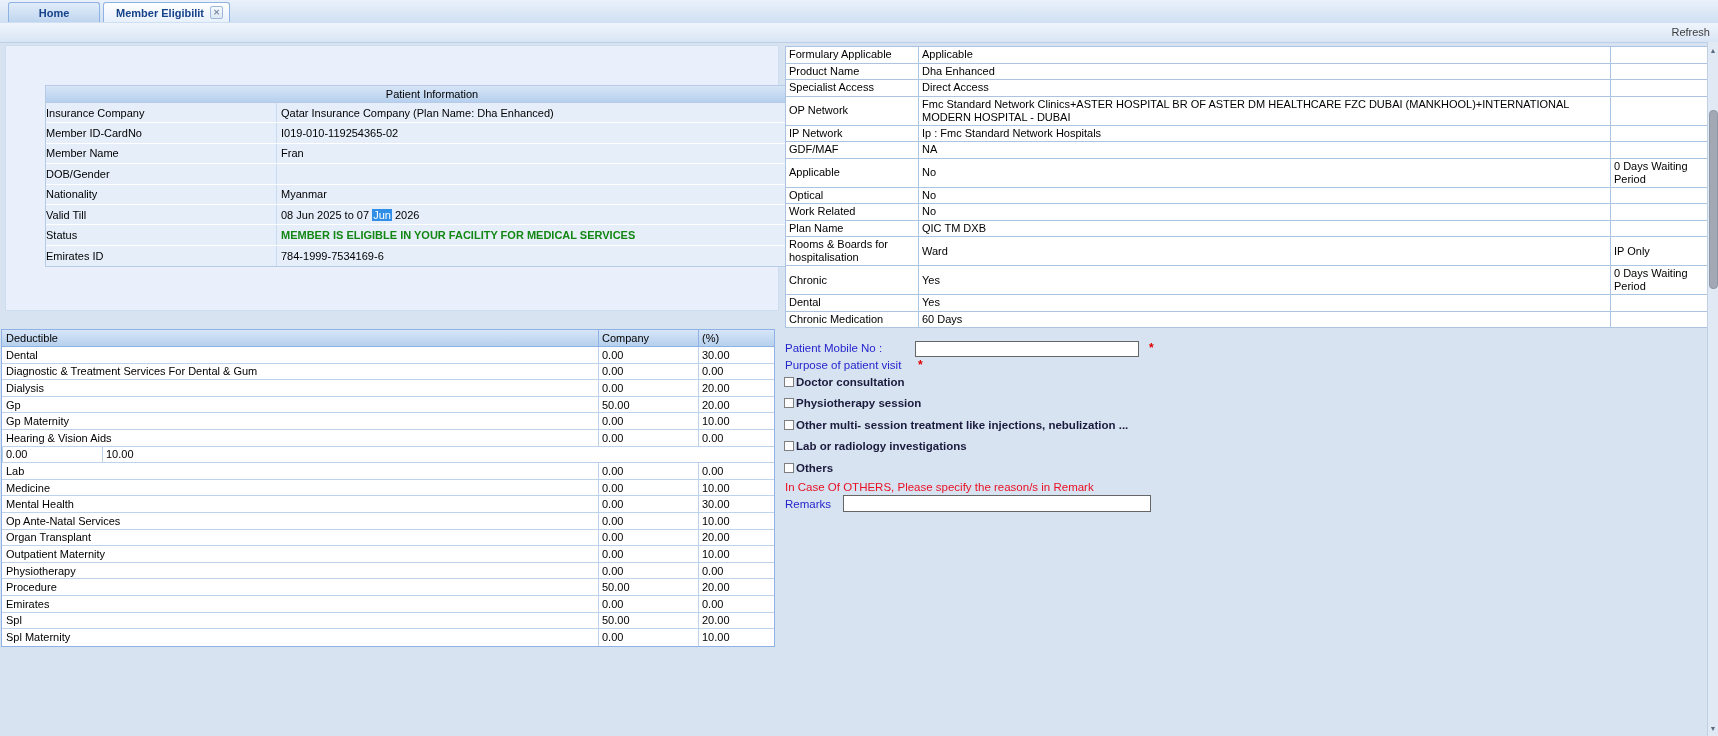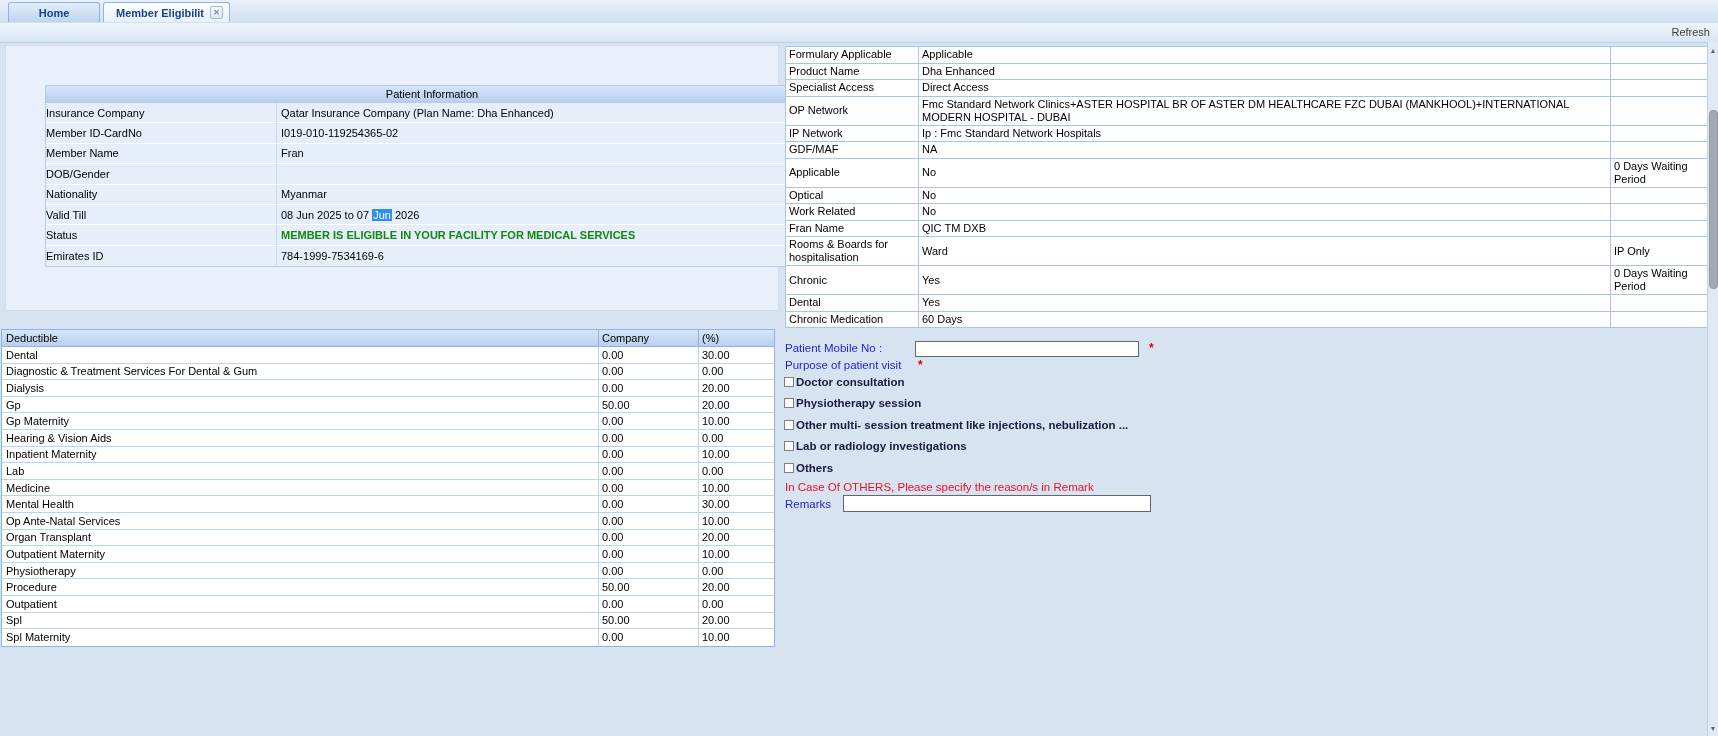--- a/index.html
+++ b/index.html
@@ -168,21 +168,20 @@
         <div class="ded-c1">Gp Maternity</div>
         <div class="ded-c2">0.00</div>
         <div class="ded-c3">10.00</div>
       </div>
       <div class="ded-row">
         <div class="ded-c1">Hearing &amp; Vision Aids</div>
         <div class="ded-c2">0.00</div>
         <div class="ded-c3">0.00</div>
       </div>
       <div class="ded-row">
-        <div class="ded-c1">Inpatient Maternity</div>
         <div class="ded-c2">0.00</div>
         <div class="ded-c3">10.00</div>
       </div>
       <div class="ded-row">
         <div class="ded-c1">Lab</div>
         <div class="ded-c2">0.00</div>
         <div class="ded-c3">0.00</div>
       </div>
       <div class="ded-row">
         <div class="ded-c1">Medicine</div>
@@ -213,21 +212,21 @@
         <div class="ded-c1">Physiotherapy</div>
         <div class="ded-c2">0.00</div>
         <div class="ded-c3">0.00</div>
       </div>
       <div class="ded-row">
         <div class="ded-c1">Procedure</div>
         <div class="ded-c2">50.00</div>
         <div class="ded-c3">20.00</div>
       </div>
       <div class="ded-row">
-        <div class="ded-c1">Outpatient</div>
+        <div class="ded-c1">Emirates</div>
         <div class="ded-c2">0.00</div>
         <div class="ded-c3">0.00</div>
       </div>
       <div class="ded-row">
         <div class="ded-c1">Spl</div>
         <div class="ded-c2">50.00</div>
         <div class="ded-c3">20.00</div>
       </div>
       <div class="ded-row">
         <div class="ded-c1">Spl Maternity</div>
@@ -277,21 +276,21 @@
       <div class="ben-label">Optical</div>
       <div class="ben-value">No</div>
       <div class="ben-note"></div>
     </div>
     <div class="ben-row">
       <div class="ben-label">Work Related</div>
       <div class="ben-value">No</div>
       <div class="ben-note"></div>
     </div>
     <div class="ben-row">
-      <div class="ben-label">Fran Name</div>
+      <div class="ben-label">Plan Name</div>
       <div class="ben-value">QIC TM DXB</div>
       <div class="ben-note"></div>
     </div>
     <div class="ben-row">
       <div class="ben-label">Rooms &amp; Boards for hospitalisation</div>
       <div class="ben-value">Ward</div>
       <div class="ben-note">IP Only</div>
     </div>
     <div class="ben-row">
       <div class="ben-label">Chronic</div>

